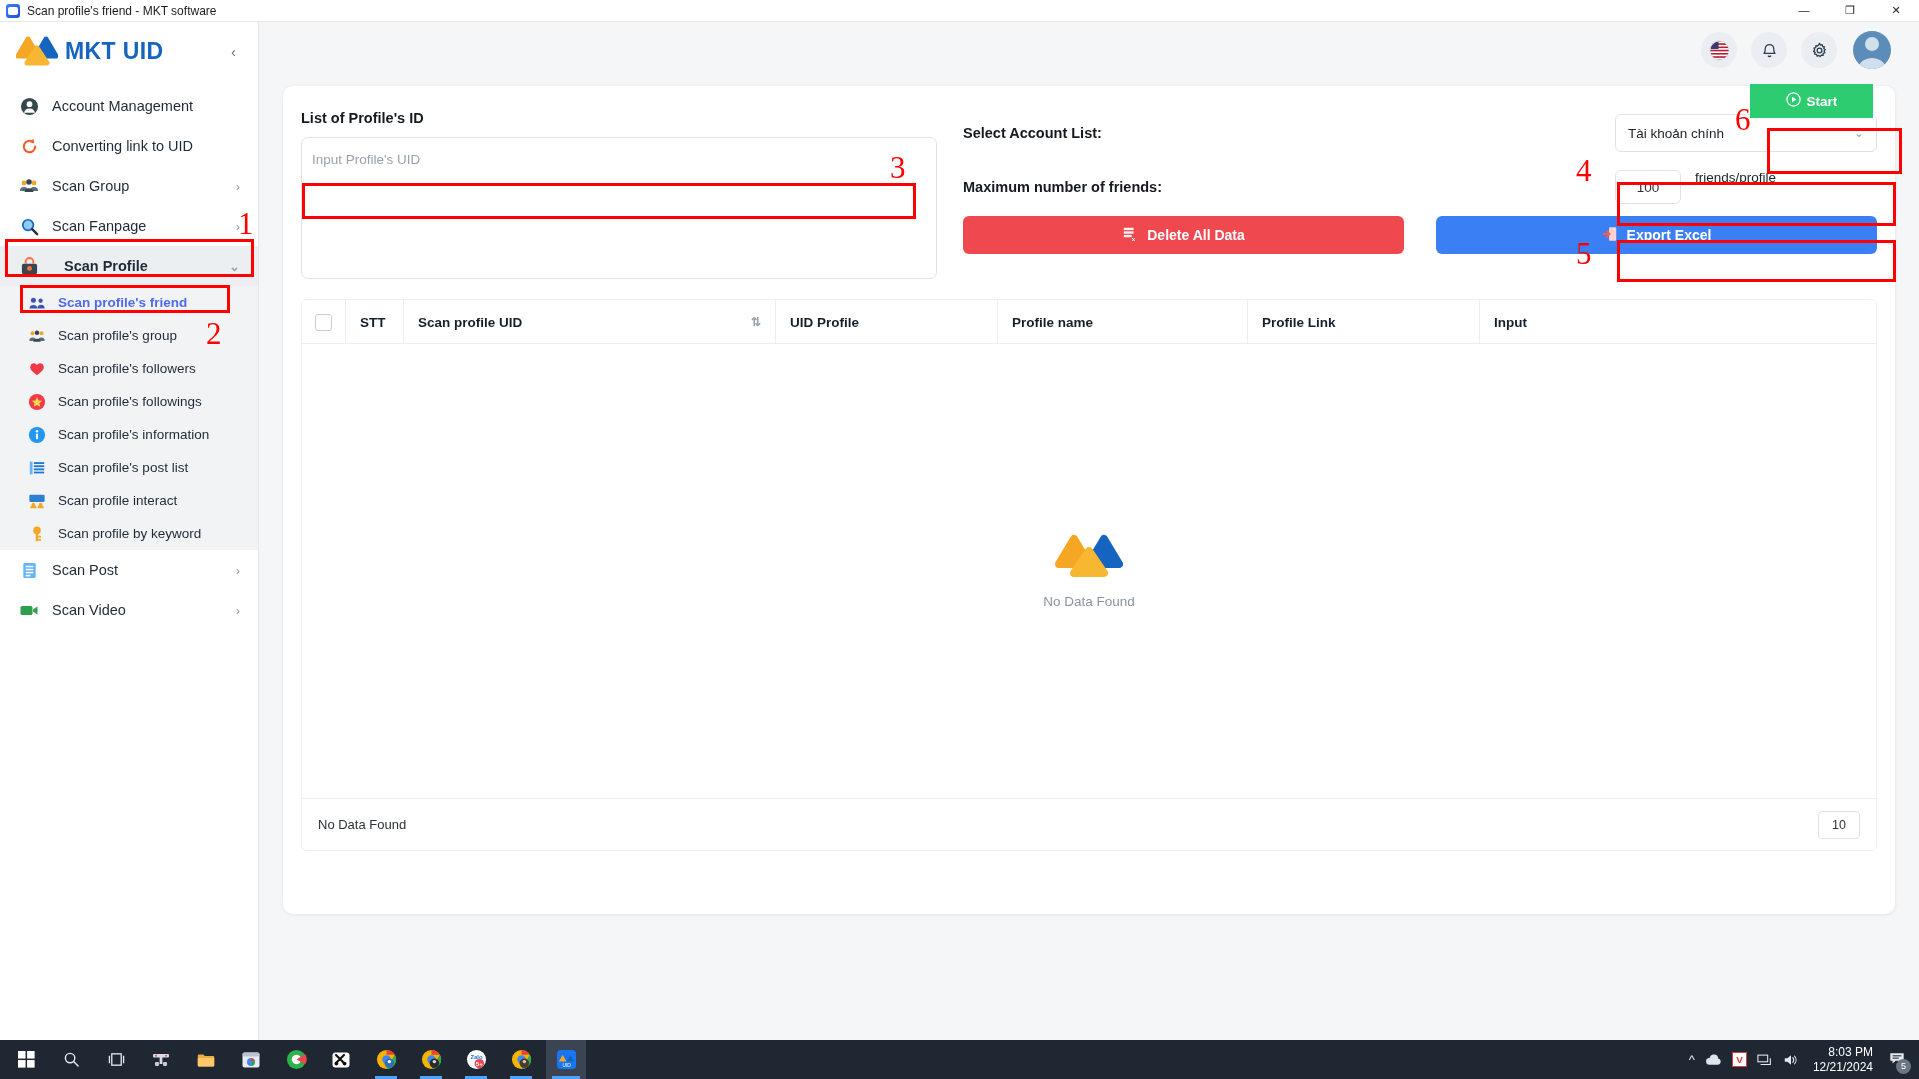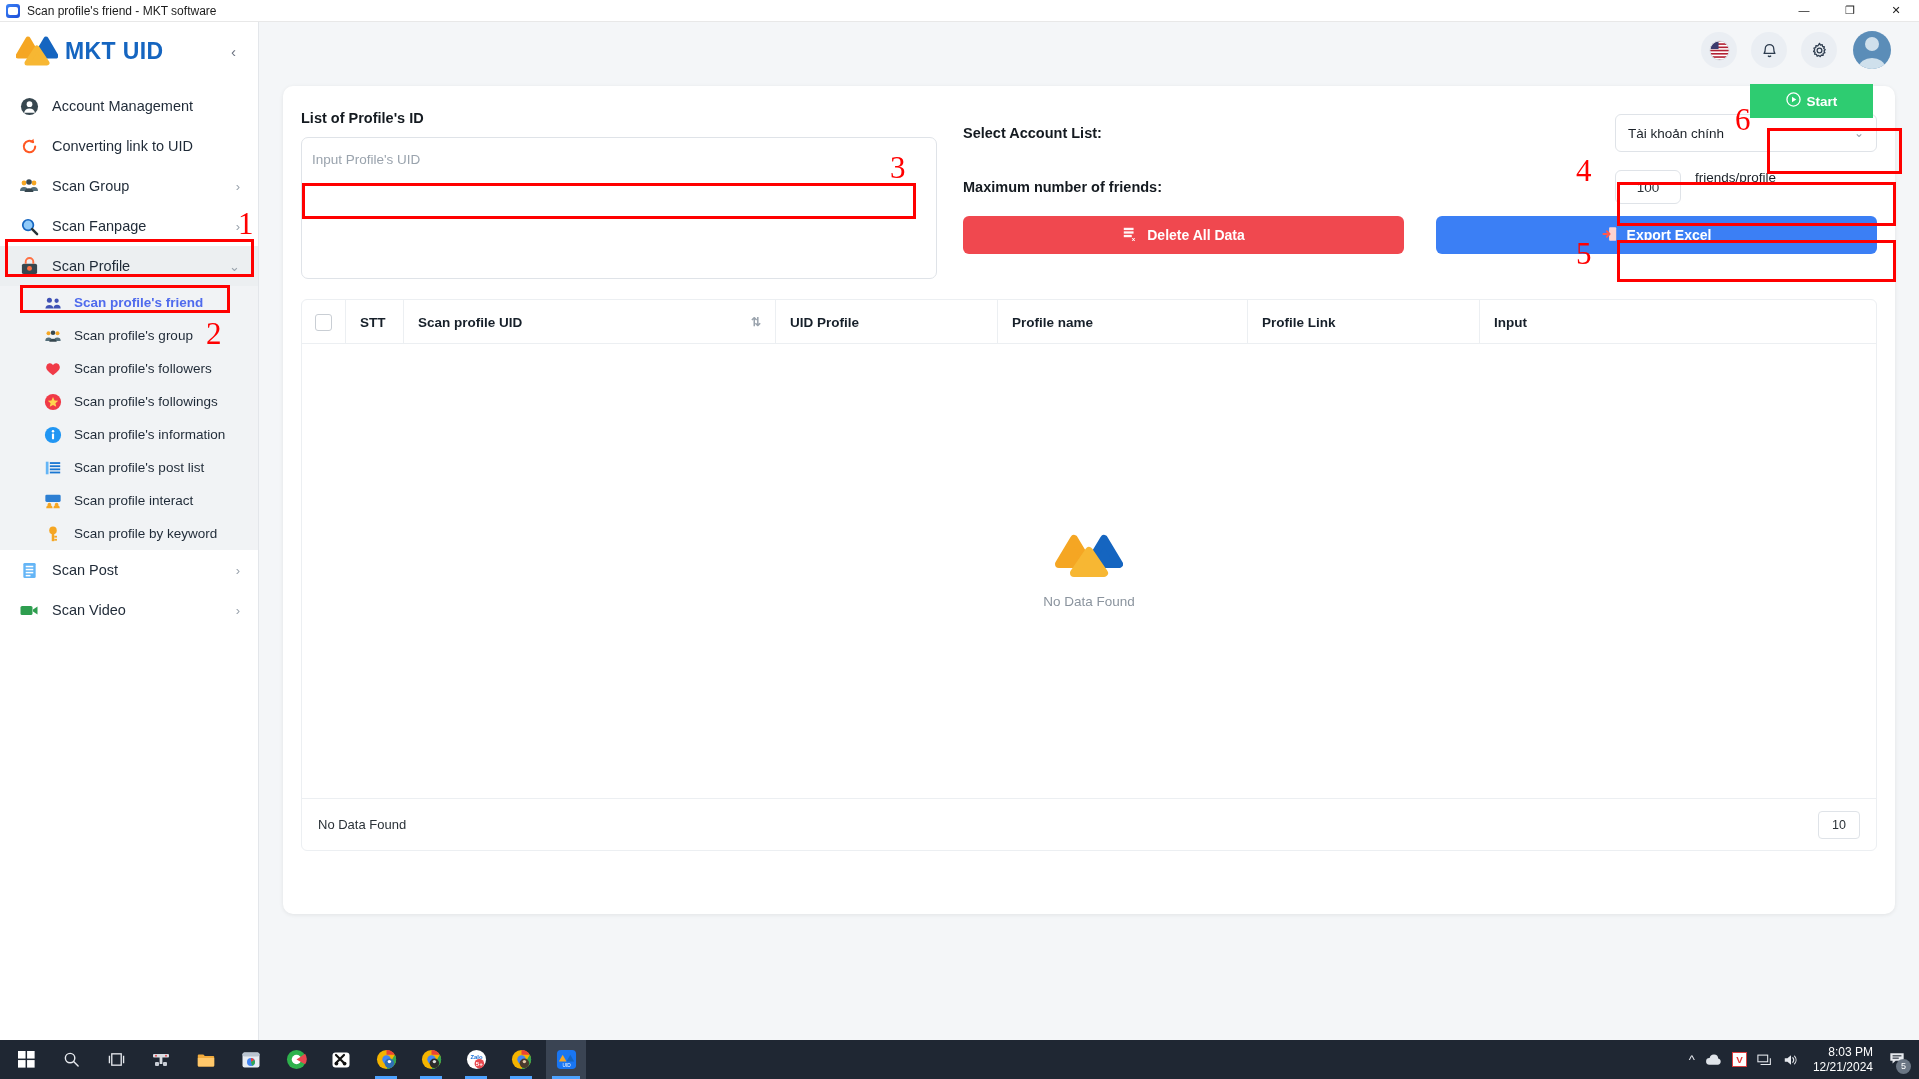--- a/index.html
+++ b/index.html
@@ -57,26 +57,26 @@
     display: flex; align-items: center; height: 40px;
     padding-left: 18px; padding-right: 18px; cursor: pointer;
     font-size: 14.5px; color: #1f2a37; position: relative;
   }
   .menu-item .mi-icon {
     width: 22px; height: 22px; margin-right: 12px; flex: none;
     display: flex; align-items: center; justify-content: center;
   }
   .menu-item .mi-label { flex: 1; white-space: nowrap; }
   .menu-item .mi-arrow { font-size: 13px; color: #9aa3ad; }
-  .menu-item.active-parent { background: #eceff1; font-weight: 400; }
+  .menu-item.active-parent { background: #eceff1; font-weight: 700; gap: 12px; }
   .submenu { background: #f1f3f5; }
   .sub-item {
     display: flex; align-items: center; height: 33px;
     padding-left: 27px; padding-right: 18px; cursor: pointer;
-    font-size: 13.5px; color: #1f2a37; margin-left: 16px;
+    font-size: 13.5px; color: #1f2a37;
   }
   .sub-item .si-icon {
     width: 20px; height: 20px; margin-right: 11px; flex: none;
     display: flex; align-items: center; justify-content: center;
   }
   .sub-item.selected { color: #4f6bed; font-weight: 600; }
 
   
   .main {
     position: absolute; top: 22px; left: 259px; width: 1660px; height: 1018px;

